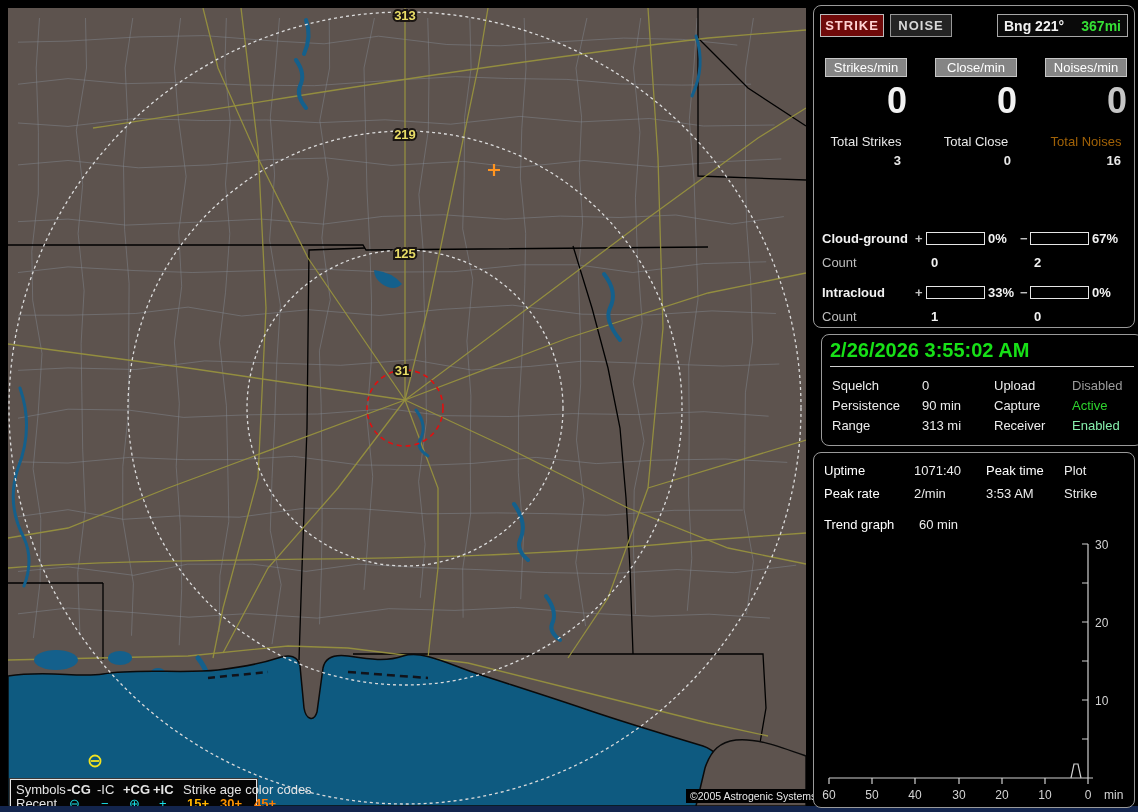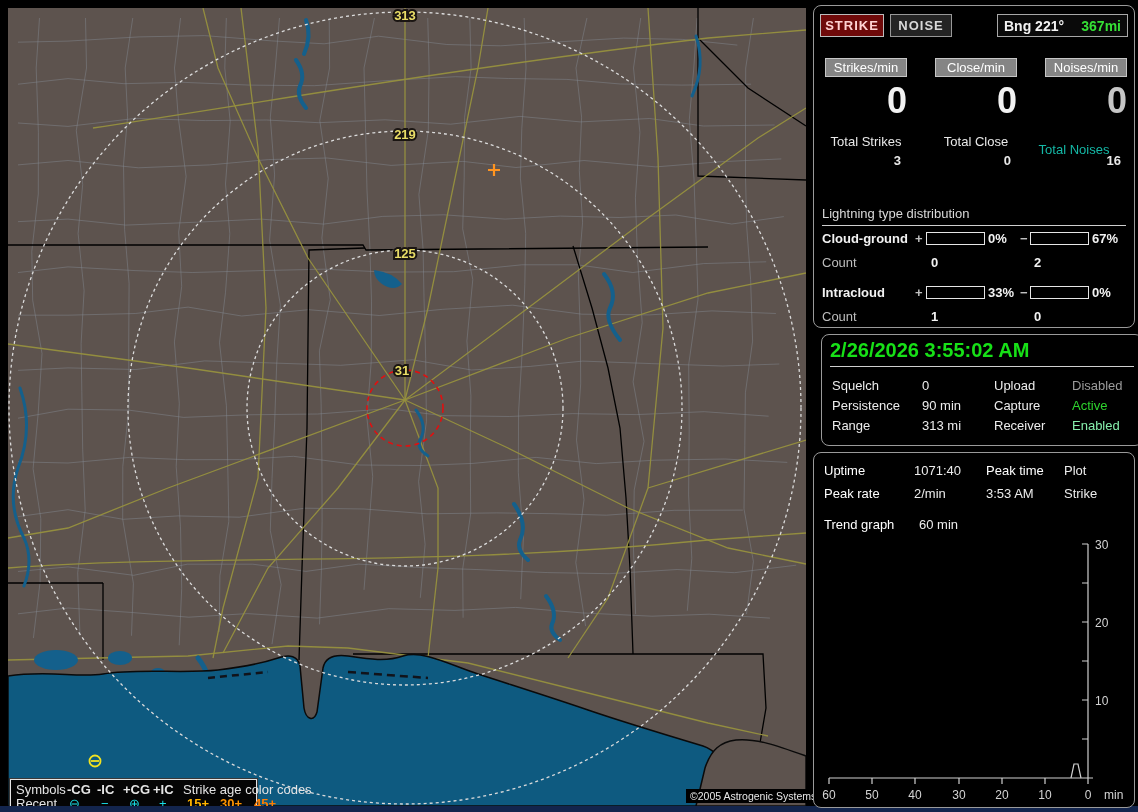--- a/index.html
+++ b/index.html
@@ -176,21 +176,21 @@
         <circle cx="87" cy="753" r="5.5" fill="none" stroke-width="1.8" stroke="#f2e320"></circle>
         <path d="M83,753 L91,753" stroke-width="1.8" stroke="#f2e320"></path>
       </g>
     </g>
   </svg>
 </div>
 
 <div class="abs" id="legend">
   <span class="cell" style="left:5px;top:2px;">Symbols</span>
   <span class="cell" style="left:56px;top:2px;font-weight:bold;">-CG</span>
-  <span class="cell" style="left:86px;top:2px;font-weight:bold;text-align:center;">-IC</span>
+  <span class="cell" style="left:86px;top:2px;font-weight:normal;text-align:center;">-IC</span>
   <span class="cell" style="left:112px;top:2px;font-weight:bold;">+CG</span>
   <span class="cell" style="left:142px;top:2px;font-weight:bold;">+IC</span>
   <span class="cell" style="left:172px;top:2px;">Strike age color codes</span>
 
   <span class="cell" style="left:5px;top:16px;">Recent</span>
   <span class="cell" style="left: 58px; top: 16px; color: rgb(25, 223, 232);">⊖</span>
   <span class="cell" style="left: 90px; top: 16px; color: rgb(25, 223, 232);">−</span>
   <span class="cell" style="left: 118px; top: 16px; color: rgb(25, 223, 232);">⊕</span>
   <span class="cell" style="left: 148px; top: 16px; color: rgb(25, 223, 232);">+</span>
   <span class="cell" style="left: 176px; top: 16px; font-weight: bold; color: rgb(255, 180, 0);">15+</span>
@@ -227,27 +227,26 @@
     <div class="rate-btn" style="left:11px;">Strikes/min</div>
     <div class="rate-btn" style="left:121px;">Close/min</div>
     <div class="rate-btn" style="left:231px;">Noises/min</div>
 
     <div class="bigzero" style="left: 11px; color: rgb(242, 242, 242);">0</div>
     <div class="bigzero" style="left: 121px; color: rgb(242, 242, 242);">0</div>
     <div class="bigzero" style="left: 231px; color: rgb(198, 198, 198);">0</div>
 
     <div class="tot-label" style="left: 2px; color: rgb(232, 232, 232);">Total Strikes</div>
     <div class="tot-label" style="left: 112px; color: rgb(232, 232, 232);">Total Close</div>
-    <div class="tot-label" style="left: 210px; color: #14b8a6; margin-top: 8px;">Total Noises</div>
+    <div class="tot-label" style="left: 222px; color: #a16207;">Total Noises</div>
 
     <div class="tot-val" style="left:5px;">3</div>
     <div class="tot-val" style="left:115px;">0</div>
     <div class="tot-val" style="left:225px;">16</div>
 
-    <div id="dist-title">Lightning type distribution</div>
 
     <div class="drow" style="top:225px;">
       <span class="dlabel">Cloud-ground</span>
       <span class="dsign" style="left:101px;">+</span>
       <span class="dbar" style="left:112px;top:1px;">
         <span class="fill" style="background: rgb(238, 111, 174); width: 0%;"></span></span>
       <span class="dpct" style="left:174px;">0%</span>
       <span class="dsign" style="left:206px;">−</span>
       <span class="dbar" style="left:216px;top:1px;">
         <span class="fill" style="background: rgb(166, 210, 242); width: 67%;"></span></span>

